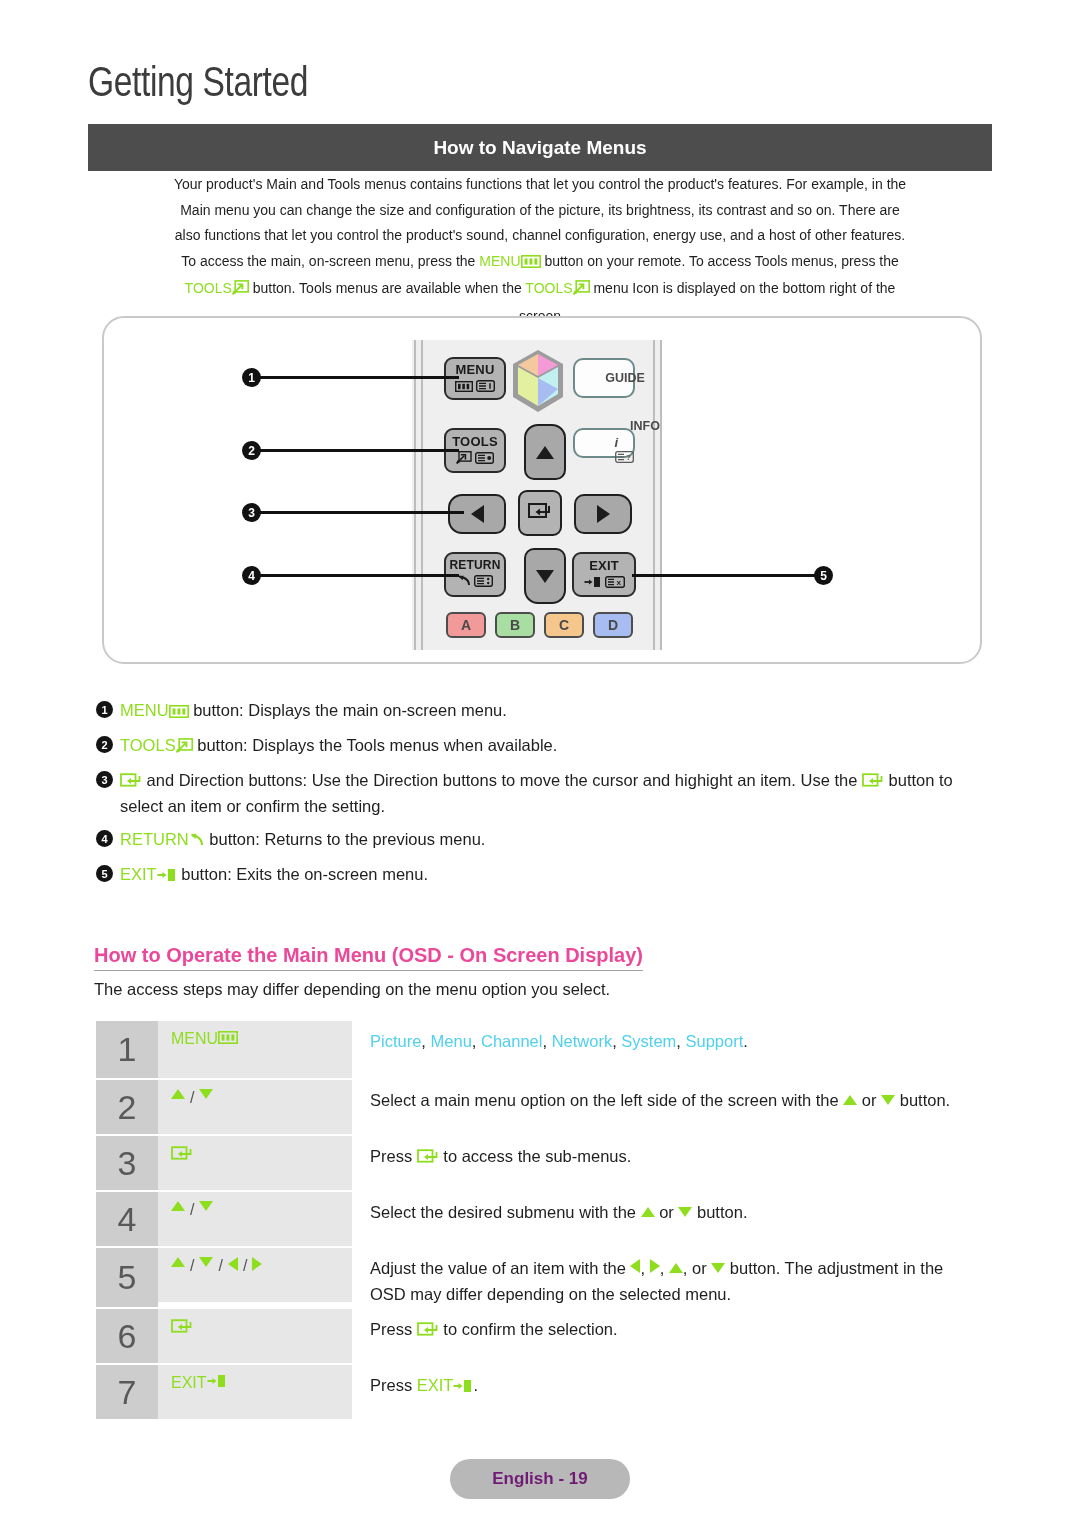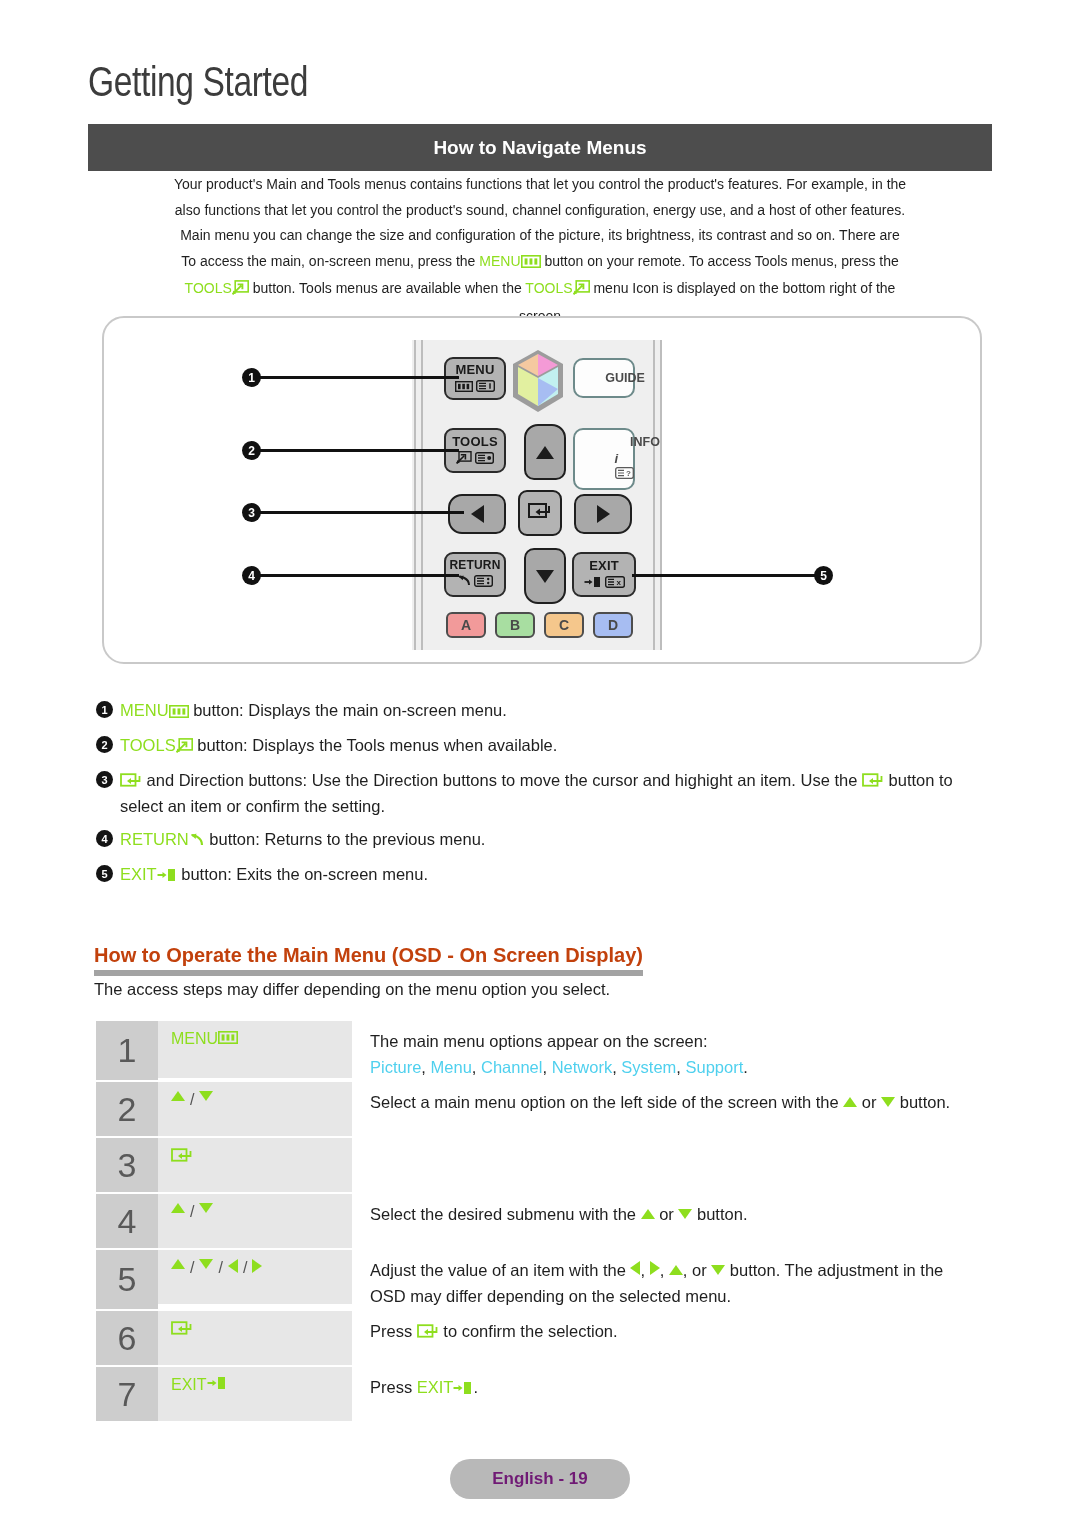--- a/index.html
+++ b/index.html
@@ -215,22 +215,22 @@
   }
   .btext { flex: 1 1 auto; }
 
   
   .osd-head {
     position: absolute;
     left: 94px;
     top: 944px;
     font-size: 20px;
     font-weight: bold;
-    color: #c2410c;
-    border-bottom: 6px solid #a3a3a3;
+    color: #ec4899;
+    border-bottom: 1px solid #a3a3a3;
     padding-bottom: 3px;
   }
   .osd-sub {
     position: absolute;
     left: 94px;
     top: 980px;
     font-size: 16.5px;
     color: #1f1f1f;
   }
 
@@ -305,22 +305,22 @@
 <div class="page">
 
   <div class="chapter-title">Getting Started</div>
 
   <div class="section-bar">
     <span>How to Navigate Menus</span>
   </div>
 
   <div class="intro">
     <span class="ln">Your product's Main and Tools menus contains functions that let you control the product's features. For example, in the</span>
+    <span class="ln">Main menu you can change the size and configuration of the picture, its brightness, its contrast and so on. There are</span>
     <span class="ln">also functions that let you control the product's sound, channel configuration, energy use, and a host of other features.</span>
-    <span class="ln">Main menu you can change the size and configuration of the picture, its brightness, its contrast and so on. There are</span>
     <span class="ln"><span>To access the main, on-screen menu, press the </span><span class="key">MENU</span><span class="gl"><svg width="20" height="13" viewBox="0 0 20 13">
             <rect x="0.8" y="0.8" width="18.4" height="11.4" fill="none" stroke="#8ede1e" stroke-width="1.6"></rect>
             <rect x="3.6" y="3.4" width="2.9" height="6.2" fill="#8ede1e"></rect>
             <rect x="8.5" y="3.4" width="2.9" height="6.2" fill="#8ede1e"></rect>
             <rect x="13.4" y="3.4" width="2.9" height="6.2" fill="#8ede1e"></rect>
           </svg></span><span> button on your remote. To access Tools menus, press the</span></span>
     <span class="ln"><span class="key">TOOLS</span><span class="gl"><svg width="17" height="15" viewBox="0 0 17 15">
             <rect x="3.2" y="0.9" width="13" height="11" fill="none" stroke="#8ede1e" stroke-width="1.6"></rect>
             <path d="M0.5 14.3 L9.2 5.6 M5.6 4.4 L10.4 4.4 L10.4 9.2" stroke="#8ede1e" stroke-width="1.9" fill="none"></path>
             <path d="M0.5 14.3 L4.3 13.6 L1.2 10.5 Z" fill="#8ede1e"></path>
@@ -384,21 +384,21 @@
             <path d="M3 3.3h7M3 6h7M3 8.7h7" stroke="#1a1a1a" stroke-width="1.3"></path>
             <circle cx="14.2" cy="6" r="2" fill="#1a1a1a"></circle>
           </svg></span>
     </span>
   </div>
 
   <div class="dirbtn" style="left:524px; top:424px; width:42px; height:56px; border-radius: 14px 14px 10px 10px;">
     <span class="tri tri-up"></span>
   </div>
 
-  <div class="rbtn-light" style="left:573px; top:428px; width:62px; height:62px;padding-left:40px;">
+  <div class="rbtn-light" style="left:573px; top:428px; width:62px; height:30px;padding-left:40px;">
     <span class="lbl">INFO</span>
     <span class="icons" style="margin-top:2px;">
       <span style="font-style:italic; font-size:13px; color:#4a4a4a;">i</span>
       <span><svg width="19" height="12" viewBox="0 0 19 12">
             <rect x="0.7" y="0.7" width="17.6" height="10.6" rx="2" fill="none" stroke="#5a5a5a" stroke-width="1.3"></rect>
             <path d="M3 3.3h6M3 6h6M3 8.7h6" stroke="#5a5a5a" stroke-width="1.2"></path>
             <text x="11" y="9" font-size="8" fill="#5a5a5a" font-family="'Liberation Sans',sans-serif">?</text>
           </svg></span>
     </span>
   </div>
@@ -546,21 +546,20 @@
       <div class="stepkey" style="height:57px;">
         <span class="key">MENU</span>
           <span class="gl"><svg width="20" height="13" viewBox="0 0 20 13">
               <rect x="0.8" y="0.8" width="18.4" height="11.4" fill="none" stroke="#8ede1e" stroke-width="1.6"></rect>
               <rect x="3.6" y="3.4" width="2.9" height="6.2" fill="#8ede1e"></rect>
               <rect x="8.5" y="3.4" width="2.9" height="6.2" fill="#8ede1e"></rect>
               <rect x="13.4" y="3.4" width="2.9" height="6.2" fill="#8ede1e"></rect>
             </svg></span>
       </div>
       <div class="stepdesc">
-        <div>The main menu options appear on the screen:</div>
         <div class="menu-opts"><span>Picture</span><span class="sep">, </span><span>Menu</span><span class="sep">, </span><span>Channel</span><span class="sep">, </span><span>Network</span><span class="sep">, </span><span>System</span><span class="sep">, </span><span>Support</span><span class="sep">.</span></div>
       </div>
     </div>
 
     <div class="steprow">
       <div class="stepnum">2</div>
       <div class="stepkey" style="height:54px;">
         <span class="ar ar-up"></span>
           <span class="slash">/</span>
           <span class="ar ar-down"></span>
@@ -571,20 +570,27 @@
     </div>
 
     <div class="steprow">
       <div class="stepnum">3</div>
       <div class="stepkey" style="height:54px;">
         <span class="gl"><svg width="22" height="16" viewBox="0 0 22 16">
               <rect x="1" y="2.2" width="14.5" height="11.5" fill="none" stroke="#8ede1e" stroke-width="1.8"></rect>
               <path d="M19.5 4 V9 H8.5" stroke="#8ede1e" stroke-width="1.8" fill="none"></path>
               <path d="M11 6 L7 9 L11 12 Z" fill="#8ede1e"></path>
             </svg></span>
+      </div>
+      <div class="stepdesc">
+        <span>Press </span><span class="gl"><svg width="22" height="16" viewBox="0 0 22 16">
+              <rect x="1" y="2.2" width="14.5" height="11.5" fill="none" stroke="#8ede1e" stroke-width="1.8"></rect>
+              <path d="M19.5 4 V9 H8.5" stroke="#8ede1e" stroke-width="1.8" fill="none"></path>
+              <path d="M11 6 L7 9 L11 12 Z" fill="#8ede1e"></path>
+            </svg></span><span> to access the sub-menus.</span>
       </div>
     </div>
 
     <div class="steprow">
       <div class="stepnum">4</div>
       <div class="stepkey" style="height:54px;">
         <span class="ar ar-up"></span>
           <span class="slash">/</span>
           <span class="ar ar-down"></span>
       </div>

